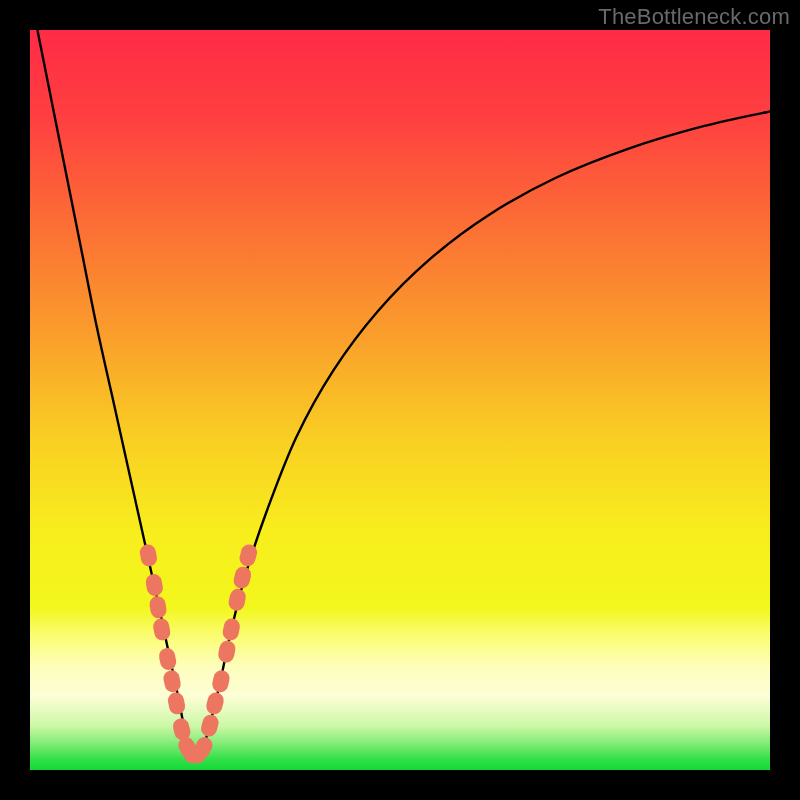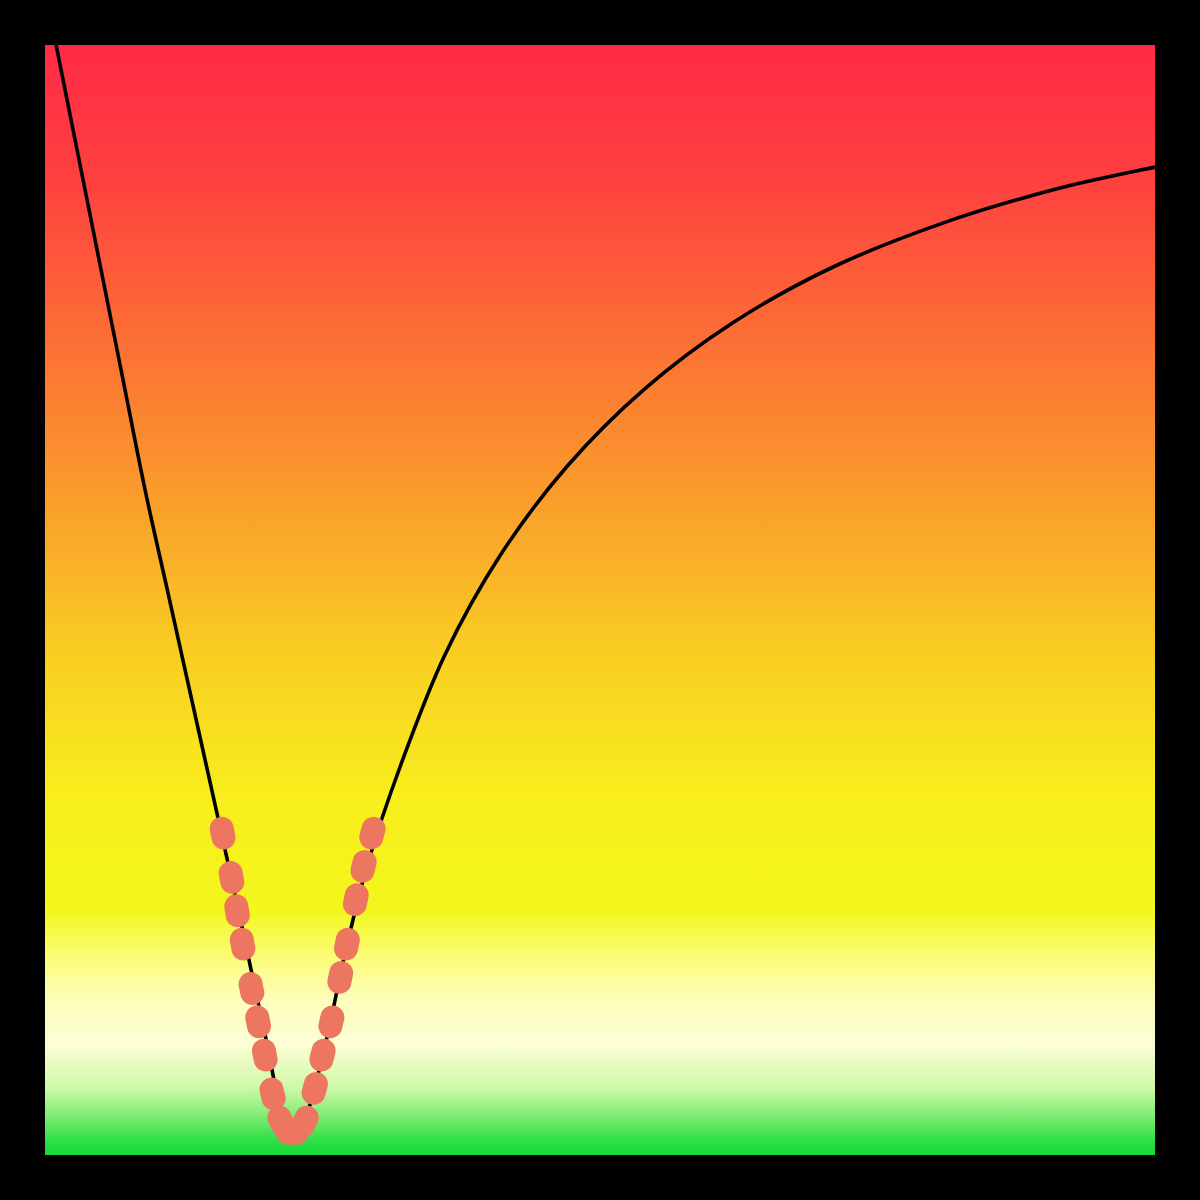--- a/index.html
+++ b/index.html
@@ -101,13 +101,14 @@
           <rect x="-11" y="-8" width="22" height="16" rx="8" ry="8" fill="#ed7661" transform="translate(196.84,621.6) rotate(-78.69006752597979)"></rect>
           <rect x="-11" y="-8" width="22" height="16" rx="8" ry="8" fill="#ed7661" transform="translate(201.28,599.4000000000001) rotate(-78.69006752597977)"></rect>
           <rect x="-11" y="-8" width="22" height="16" rx="8" ry="8" fill="#ed7661" transform="translate(207.20000000000002,569.8000000000001) rotate(-77.90524292298792)"></rect>
           <rect x="-11" y="-8" width="22" height="16" rx="8" ry="8" fill="#ed7661" transform="translate(212.38,547.6) rotate(-75.96375653207359)"></rect>
           <rect x="-11" y="-8" width="22" height="16" rx="8" ry="8" fill="#ed7661" transform="translate(218.29999999999998,525.4) rotate(-75.0685828218625)"></rect>
         </g>
     </svg>
 
   </div>
 
+  <div class="watermark">TheBottleneck.com</div>
 </div>
 
 </body></html>

